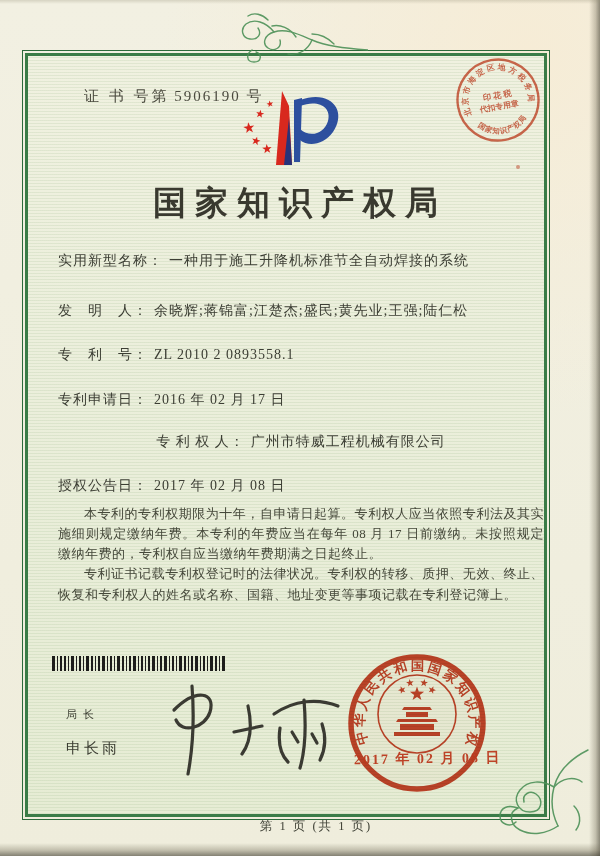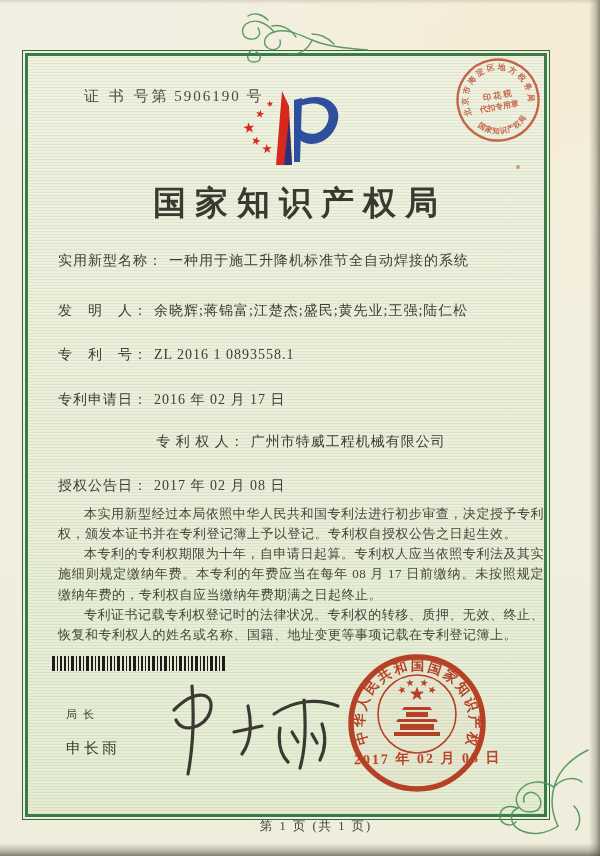--- a/index.html
+++ b/index.html
@@ -140,34 +140,33 @@
 
   <div class="content title">国家知识产权局</div>
 
   <div class="content field f0">
     <span class="flabel">实用新型名称：</span><span class="fvalue">一种用于施工升降机标准节全自动焊接的系统</span>
   </div>
   <div class="content field f1">
     <span class="flabel">发　明　人：</span><span class="fvalue">余晓辉;蒋锦富;江楚杰;盛民;黄先业;王强;陆仁松</span>
   </div>
   <div class="content field f2">
-    <span class="flabel">专　利　号：</span><span class="fvalue">ZL 2016 1 0893558.1</span>
+    <span class="flabel">专　利　号：</span><span class="fvalue">ZL 2010 2 0893558.1</span>
   </div>
   <div class="content field f3">
     <span class="flabel">专利申请日：</span><span class="fvalue">2016 年 02 月 17 日</span>
   </div>
   <div class="content field f4">
     <span class="flabel">专 利 权 人：</span><span class="fvalue">广州市特威工程机械有限公司</span>
   </div>
   <div class="content field f5">
     <span class="flabel">授权公告日：</span><span class="fvalue">2017 年 02 月 08 日</span>
   </div>
 
   <div class="content body-text">
-    <p>本实用新型经过本局依照中华人民共和国专利法进行初步审查，决定授予专利权，颁发本证书并在专利登记簿上予以登记。专利权自授权公告之日起生效。</p>
     <p>本专利的专利权期限为十年，自申请日起算。专利权人应当依照专利法及其实施细则规定缴纳年费。本专利的年费应当在每年 08 月 17 日前缴纳。未按照规定缴纳年费的，专利权自应当缴纳年费期满之日起终止。</p>
     <p>专利证书记载专利权登记时的法律状况。专利权的转移、质押、无效、终止、恢复和专利权人的姓名或名称、国籍、地址变更等事项记载在专利登记簿上。</p>
   </div>
 
   <svg class="content barcode" width="173" height="15" viewBox="0 0 173 15">
     <path fill="#1d1d1b" d="M0 0h3v15h-3zM5 0h1v15h-1zM8 0h2v15h-2zM12 0h2v15h-2zM16 0h1v15h-1zM19 0h3v15h-3zM24 0h1v15h-1zM27 0h2v15h-2zM31 0h1v15h-1zM34 0h3v15h-3zM39 0h2v15h-2zM43 0h1v15h-1zM46 0h2v15h-2zM50 0h3v15h-3zM55 0h1v15h-1zM58 0h2v15h-2zM62 0h1v15h-1zM65 0h3v15h-3zM70 0h2v15h-2zM74 0h1v15h-1zM77 0h2v15h-2zM81 0h3v15h-3zM86 0h1v15h-1zM89 0h2v15h-2zM93 0h1v15h-1zM96 0h2v15h-2zM100 0h3v15h-3zM105 0h1v15h-1zM108 0h2v15h-2zM112 0h3v15h-3zM117 0h1v15h-1zM120 0h2v15h-2zM124 0h1v15h-1zM127 0h3v15h-3zM132 0h2v15h-2zM136 0h1v15h-1zM139 0h2v15h-2zM143 0h3v15h-3zM148 0h1v15h-1zM151 0h2v15h-2zM155 0h1v15h-1zM158 0h3v15h-3zM163 0h2v15h-2zM167 0h1v15h-1zM170 0h3v15h-3z"></path>
   </svg>
 
   <div class="content director-label">局长</div>
   <div class="content director-name">申长雨</div>

